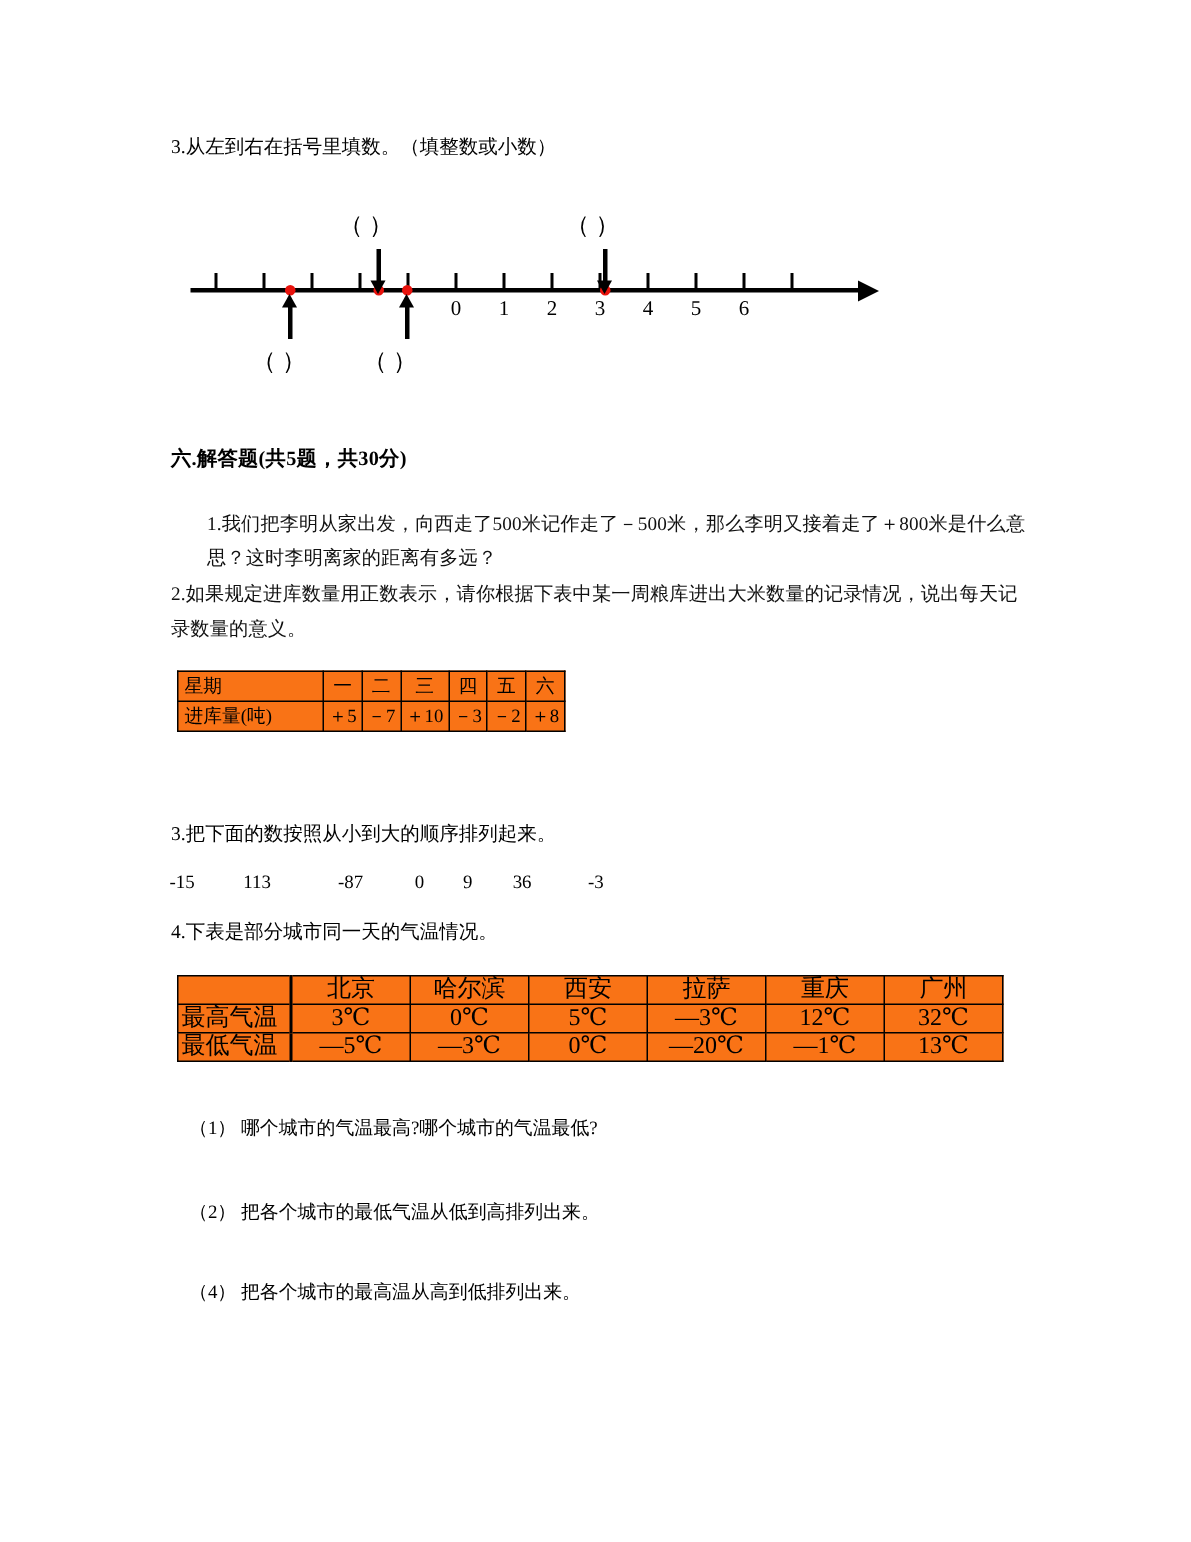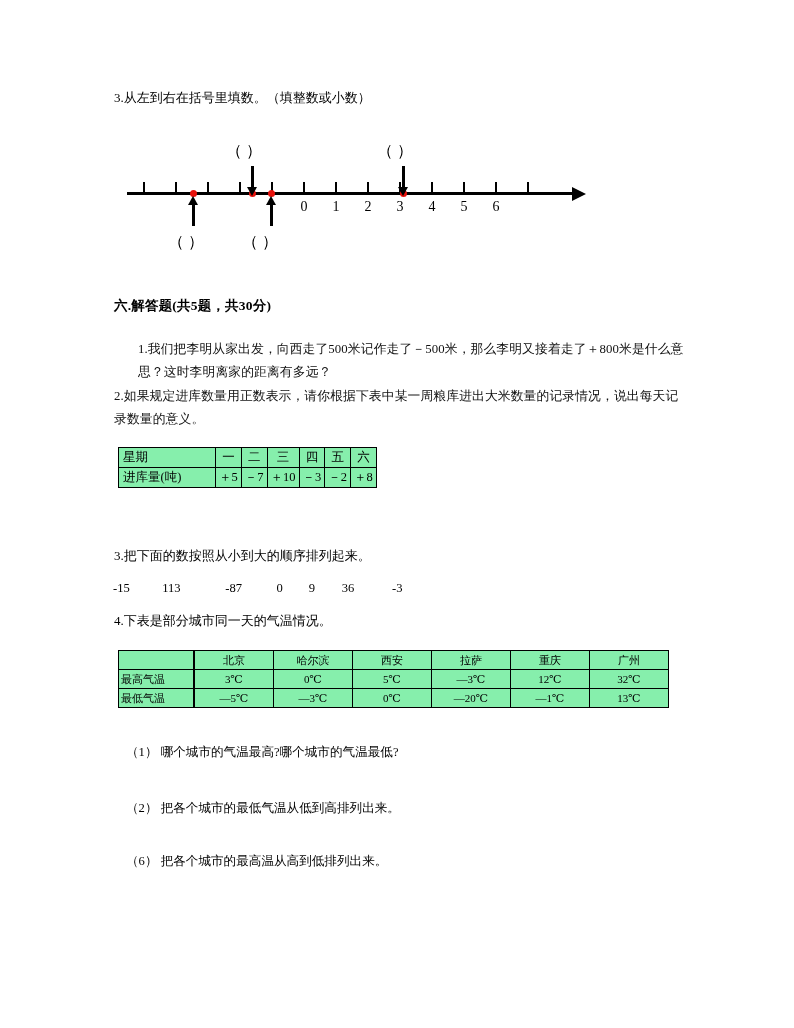--- a/index.html
+++ b/index.html
@@ -150,21 +150,21 @@
     font-size: 16px;
     line-height: 18px;
     font-family: "Liberation Serif", "DejaVu Serif", serif;
   }
 
   
   table.grid {
     position: absolute;
     border-collapse: collapse;
     font-size: 12.5px;
-    background: #86efac;
+    background: #f97316;
   }
   table.grid td, table.grid th {
     border: 1px solid #000;
     padding: 1px 4px;
     text-align: center;
     font-weight: normal;
     line-height: 17px;
     white-space: nowrap;
   }
 
@@ -172,21 +172,21 @@
   #warehouse-table { left: 118px; top: 447px; }
   #warehouse-table td.rowhead {
     text-align: left;
     padding-left: 4px;
     padding-right: 6px;
     min-width: 86px;
   }
   #warehouse-table td.val { min-width: 17px; padding: 1px 3px; }
 
   
-  #temperature-table { left: 118px; top: 650px; font-size: 11px; padding-left: 24px; }
+  #temperature-table { left: 118px; top: 650px; font-size: 16px; padding-left: 24px; }
   #temperature-table td {
     padding: 0px 6px;
     line-height: 18px;
   }
   #temperature-table td.corner { min-width: 62px; border-right-width: 2px;}
   #temperature-table td.city { min-width: 66px; }
   #temperature-table td.rowlabel {
     text-align: left;
     min-width: 62px;
     padding-left: 2px;
@@ -317,15 +317,15 @@
         <td>0℃</td>
         <td>—20℃</td>
         <td>—1℃</td>
         <td>13℃</td>
       </tr>
     </tbody>
   </table>
 
   <div class="sub-q" style="left:126px; top:742px;">（1）  哪个城市的气温最高?哪个城市的气温最低?</div>
   <div class="sub-q" style="left:126px; top:798px;">（2）  把各个城市的最低气温从低到高排列出来。</div>
-  <div class="sub-q" style="left:126px; top:851px;">（6）  把各个城市的最高温从高到低排列出来。</div>
+  <div class="sub-q" style="left:126px; top:851px;">（4）  把各个城市的最高温从高到低排列出来。</div>
 
 </div>
 
 </body></html>

